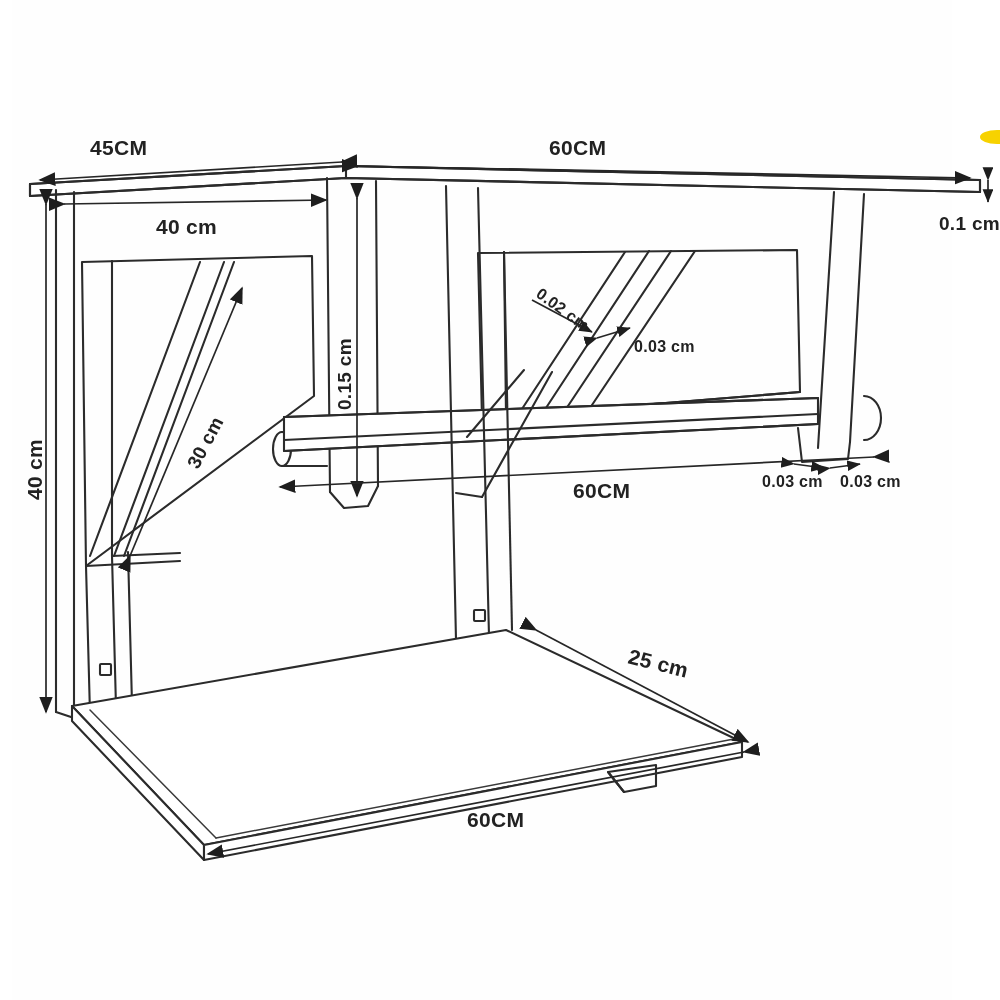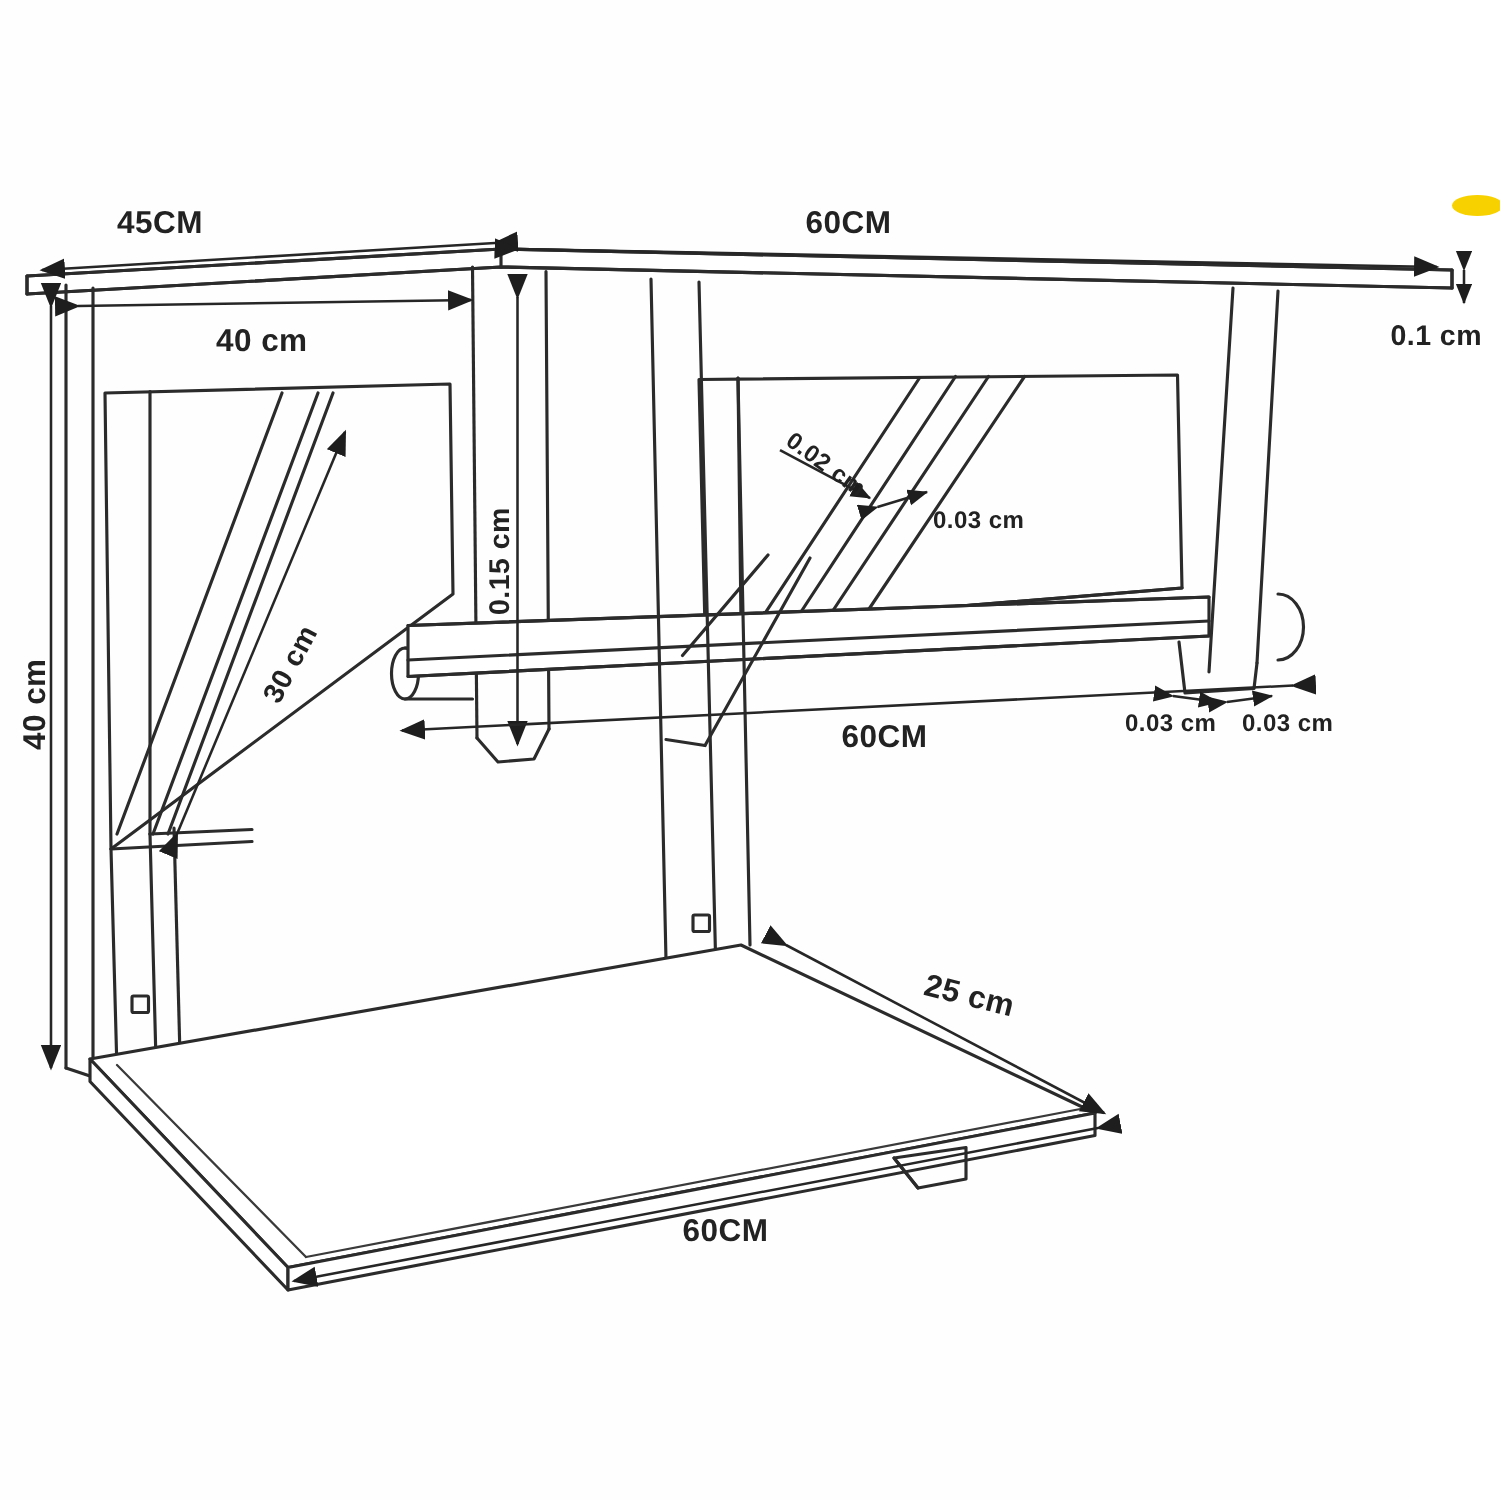--- a/index.html
+++ b/index.html
@@ -13,20 +13,21 @@
     height: 1000px;
     font-family: "Liberation Sans", sans-serif;
     overflow: hidden;
     position: relative;
   }
   #drawing-root {
     position: relative;
     width: 940px;
     height: 1000px;
     background: #fefefe;
+    margin-left: 12px;
   }
   svg#tech-svg {
     display: block;
     width: 1000px;
     height: 1000px;
   }
   .ln {
     fill: none;
     stroke: #2b2b2b;
     stroke-width: 2.1;

